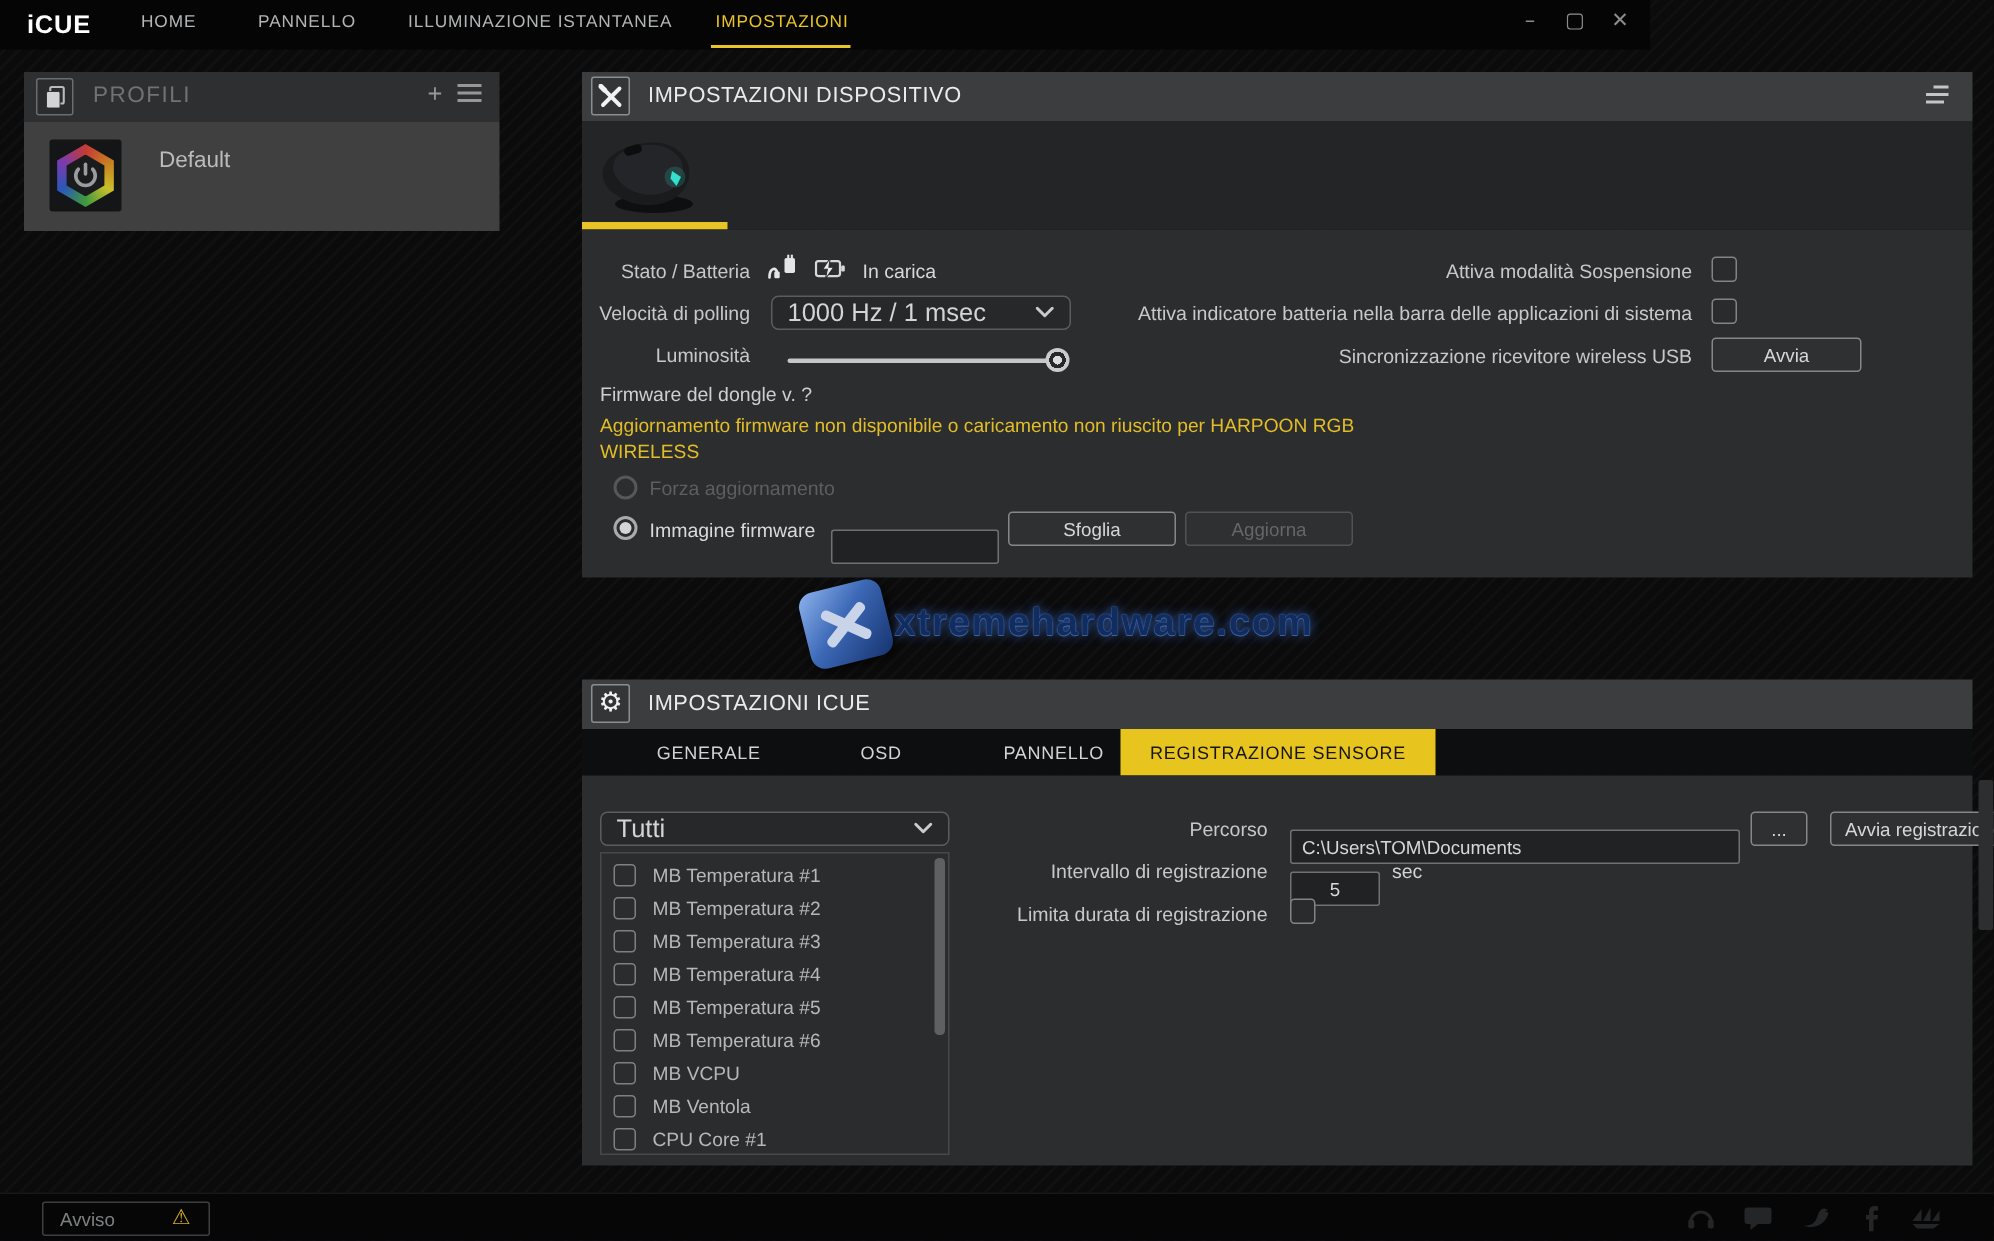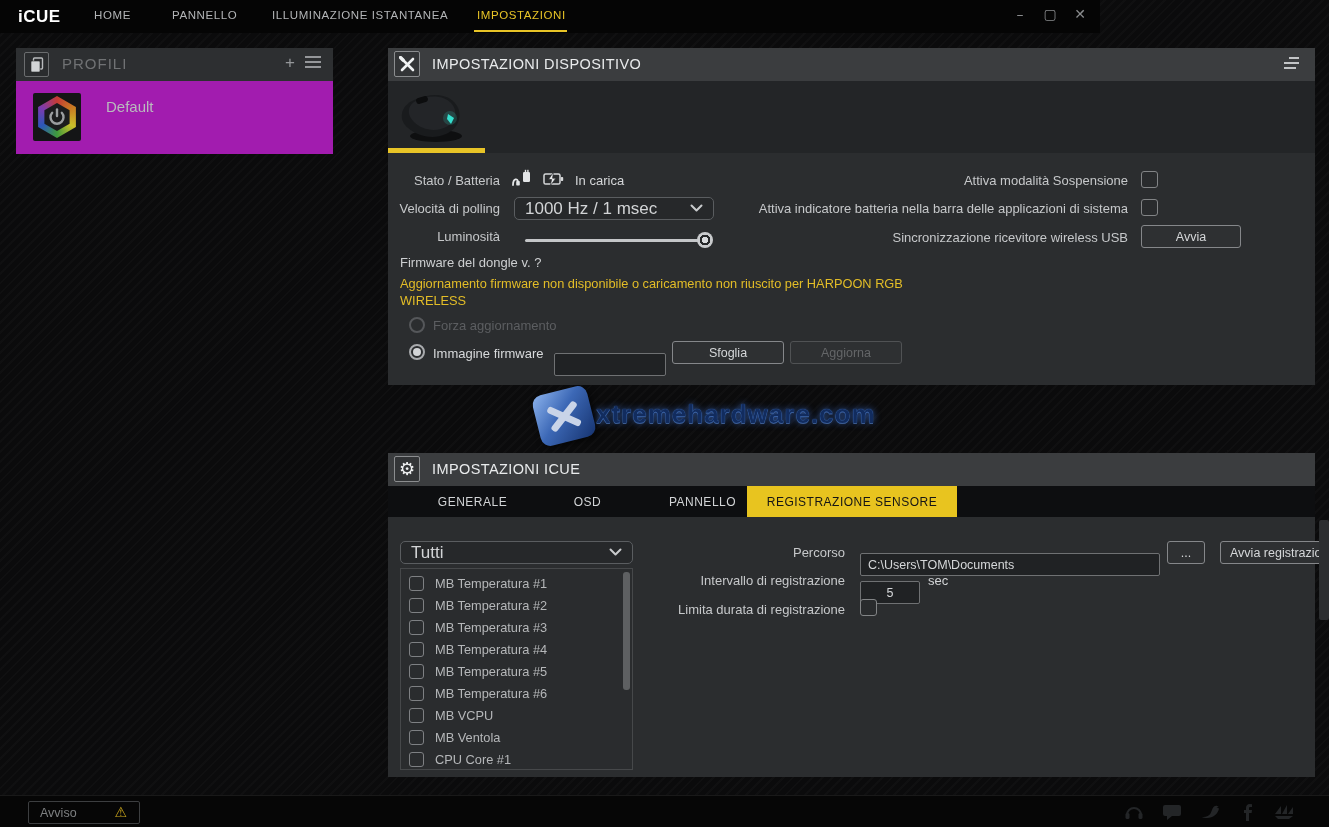--- a/index.html
+++ b/index.html
@@ -43,21 +43,21 @@
 
   
   .sidebar { position:absolute; left:16px; top:48px; width:317px; }
   .sidebar .shead { position:relative; height:33px; background:#2d2f31; }
   .sidebar .shead .icon-box { position:absolute; left:8px; top:4px; width:25px; height:25px; border:1px solid #6b6d6f;
     border-radius:2px; display:flex; align-items:center; justify-content:center; background:#2a2c2e; }
   .sidebar .shead .stitle { position:absolute; left:46px; top:7px; font-size:15px; letter-spacing:1px; color:#707274; }
   .sidebar .shead .plus { position:absolute; right:38px; top:5px; font-size:17px; color:#95979a; }
   .sidebar .shead .ham { position:absolute; right:12px; top:8px; }
   .ham span { display:block; width:16px; height:2px; background:#95979a; margin-bottom:3px; }
-  .profile-row { position:relative; height:73px; background:#a21caf;text-decoration:underline; }
+  .profile-row { position:relative; height:73px; background:#404040;text-decoration:underline; }
   .avatar-tile { position:absolute; left:17px; top:12px; width:48px; height:48px; background:#141516; border-radius:2px; }
   .avatar { position:absolute; left:2px; top:2px; width:44px; height:44px; }
   .avatar .ring { position:absolute; inset:1px;
     background:conic-gradient(#c43a35,#c87d22,#c9bf2a,#3f9a3c,#2b57b8,#7b3bb0,#c43a35);
     clip-path:polygon(50% 0%,95% 26%,95% 74%,50% 100%,5% 74%,5% 26%); }
   .avatar .inner { position:absolute; inset:8px; background:#1a1b1d;
     clip-path:polygon(50% 0%,95% 26%,95% 74%,50% 100%,5% 74%,5% 26%);
     display:flex; align-items:center; justify-content:center; }
   .profile-name { position:absolute; left:90px; top:17px; font-size:15px; color:#b9bbbd; }
 

